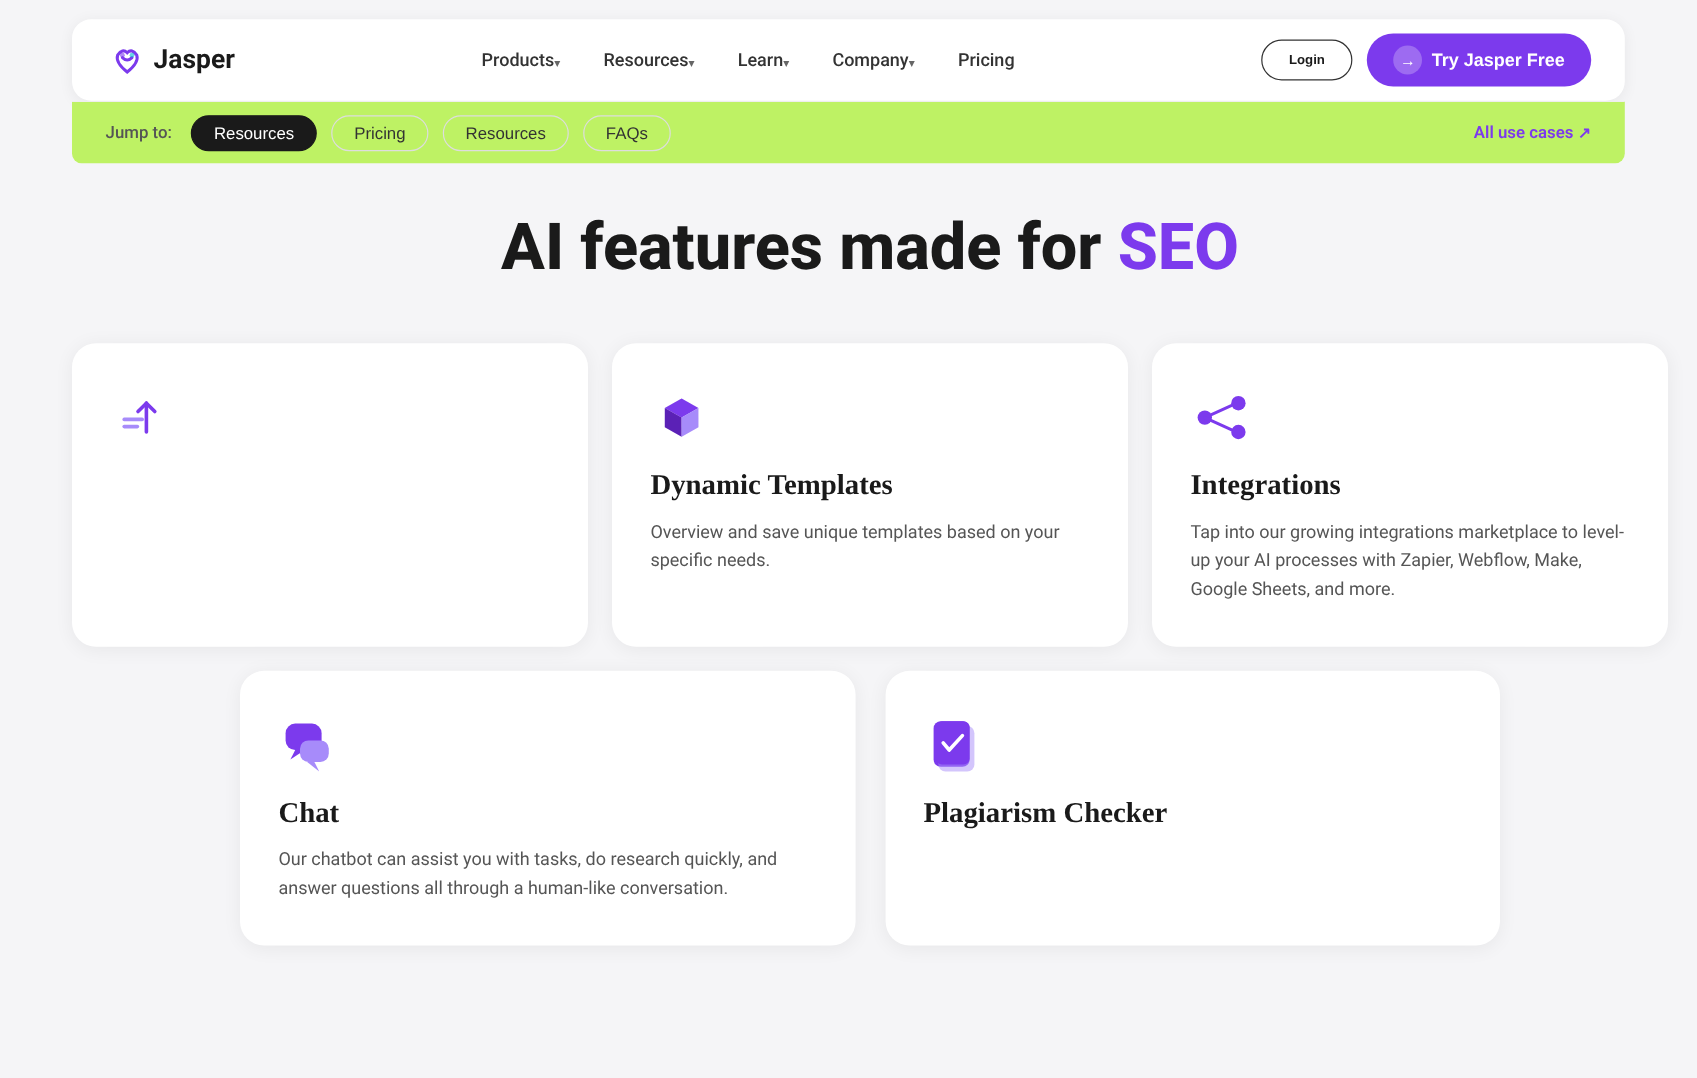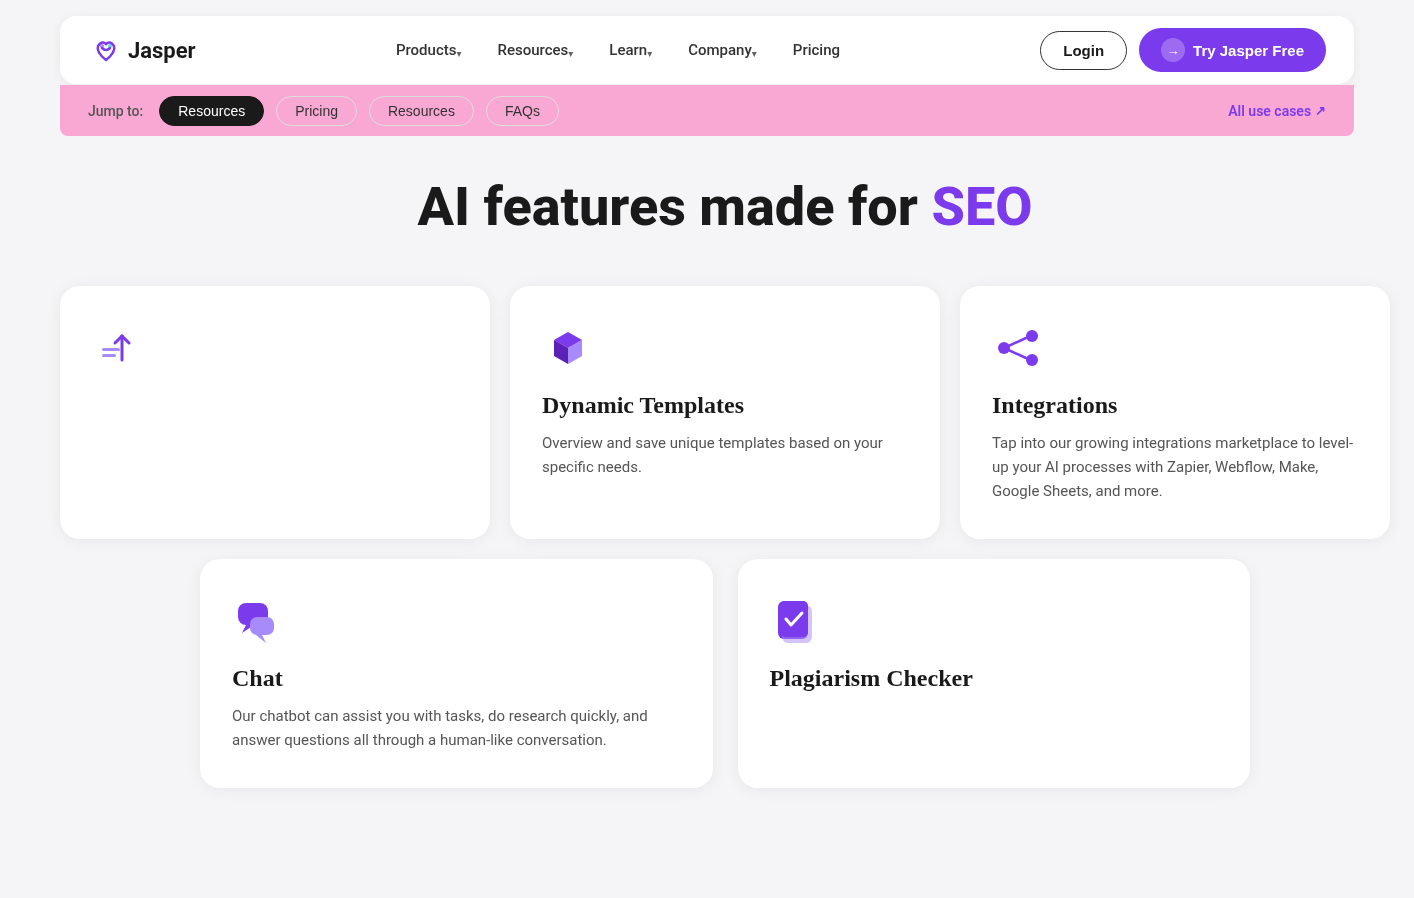--- a/index.html
+++ b/index.html
@@ -73,21 +73,21 @@
       display: flex;
       align-items: center;
       gap: 12px;
     }
 
     .btn-login {
       padding: 10px 22px;
       border: 1.5px solid #333;
       border-radius: 50px;
       background: transparent;
-      font-size: 15px;
+      font-size: 11px;
       font-weight: 600;
       cursor: pointer;
       color: #1a1a1a;
     }
 
     .btn-try {
       display: flex;
       align-items: center;
       gap: 8px;
       padding: 10px 22px;
@@ -106,21 +106,21 @@
       background: rgba(255,255,255,0.25);
       border-radius: 50%;
       display: flex;
       align-items: center;
       justify-content: center;
       font-size: 13px;
     }
 
     
     .jumpbar {
-      background: #f9a8d4;
+      background: #bef264;
       margin: 0 60px;
       padding: 16px 28px;
       height: 52px;
       display: flex;
       align-items: center;
       gap: 12px;
       border-top: 1px solid #eee;
       border-radius: 0 0 8px 8px;
       position: relative;
     }

